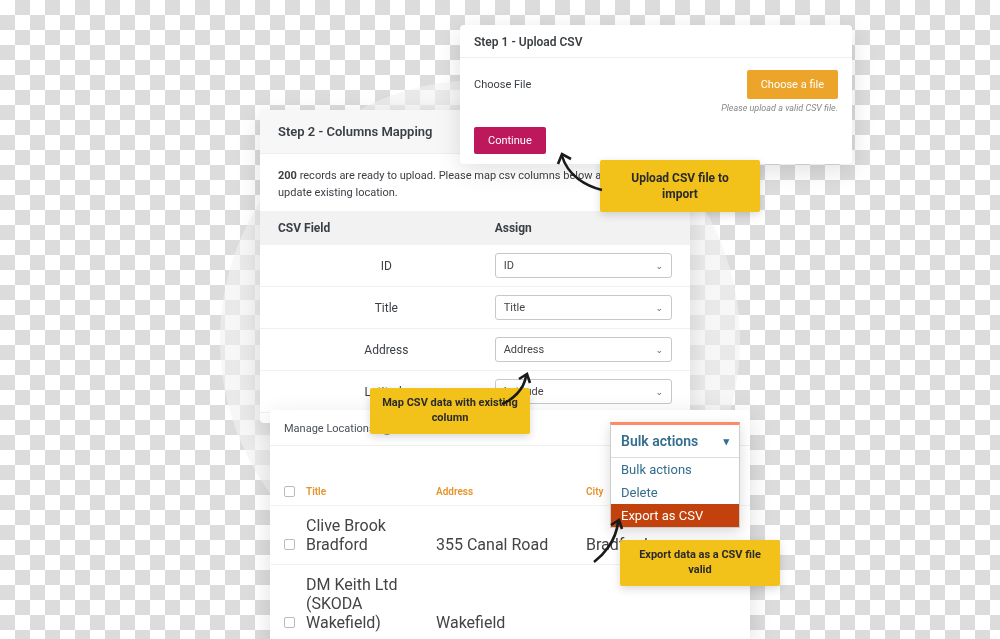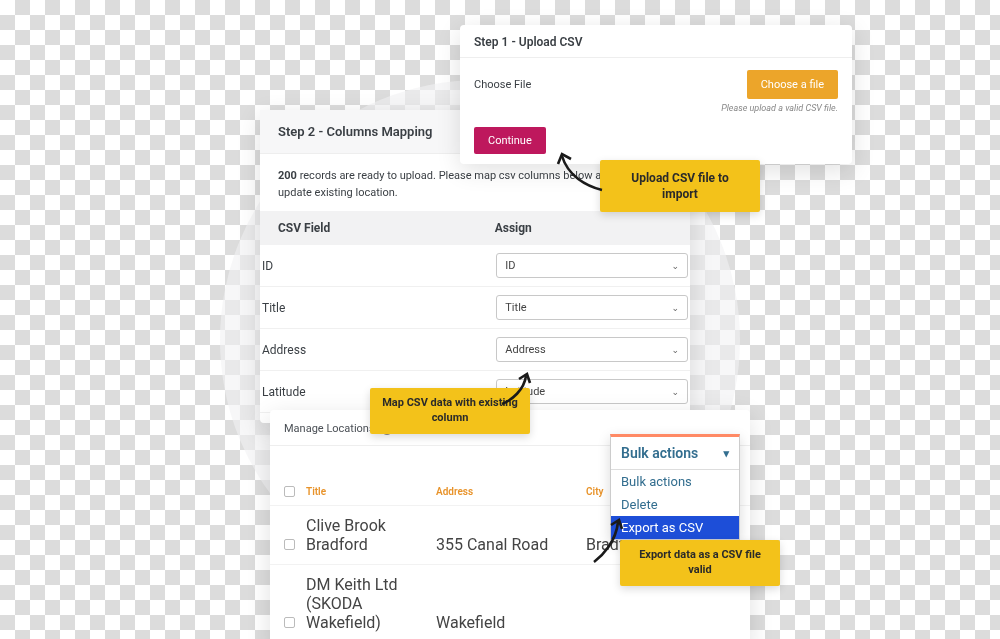--- a/index.html
+++ b/index.html
@@ -45,44 +45,44 @@
   .step1 .hint { text-align: right; font-size: 9px; font-style: italic; color: #888; padding: 4px 14px 0; }
   .btn-continue { background: #be185d; color: #fff; font-size: 11px; padding: 7px 14px; border: none; border-radius: 2px; cursor: pointer; margin: 14px 0 0 14px; }
 
   
   .step2 { left: 260px; top: 110px; width: 430px; padding-bottom: 10px; }
   .step2 .title { font-size: 13px; font-weight: 600; color: #3a3f44; padding: 14px 18px; background: #f7f7f8; border-bottom: 1px solid #eee; }
   .step2 .desc { font-size: 11px; color: #3a3f44; padding: 14px 18px 10px; line-height: 1.5; }
   .step2 .desc b { font-weight: 700; }
   .map-head { display: flex; background: #f2f2f3; font-size: 12px; font-weight: 700; padding: 10px 18px; }
   .map-head .c1 { flex: 0 0 55%; }
-  .map-row { display: flex; align-items: center; padding: 8px 2px; border-bottom: 1px solid #f0f0f0; }
+  .map-row { display: flex; align-items: center; padding: 8px 18px; border-bottom: 1px solid #f0f0f0; text-align: center; }
   .map-row .c1 { flex: 0 0 55%; font-size: 12px; color: #3a3f44; }
   .sel { flex: 1; border: 1px solid #c8c8c8; border-radius: 3px; font-size: 11px; color: #444; padding: 5px 8px; background: #fff; display: flex; justify-content: space-between; align-items: center; cursor: pointer; }
   .sel .chev { font-size: 9px; color: #666; }
 
   
   .manage { left: 270px; top: 410px; width: 480px; padding-bottom: 12px; }
   .manage .bar { font-size: 11px; color: #4a4f55; padding: 12px 14px 10px; border-bottom: 1px solid #eee; display:flex; align-items:center; gap:6px; }
   .manage .bar .add { color: #e8932a; font-size: 11px; }
   .plus-circle { display:inline-flex; width:12px; height:12px; border:1px solid #888; border-radius:50%; align-items:center; justify-content:center; font-size:9px; line-height:1; color:#888; }
   .tbl-head { display: flex; padding: 40px 14px 6px; font-size: 10px; color: #e8932a; font-weight: 600; }
   .tbl-row { display: flex; padding: 10px 14px; font-size: 16px; color: #444; border-top: 1px solid #f2f2f2; align-items: flex-end; }
   .ck { flex: 0 0 22px; }
   .ck span { display:inline-block; width:11px; height:11px; border:1px solid #bbb; border-radius:2px; }
   .col-title { flex: 0 0 130px; }
   .col-addr  { flex: 0 0 150px; }
   .col-city  { flex: 1; }
 
   
-  .bulk { position: absolute; left: 610px; top: 434px; width: 130px; background: #fff; border: 1px solid #ccc; border-top: 3px solid #ff8a65; font-size: 14px; box-shadow: 0 4px 12px rgba(0,0,0,.15); }
+  .bulk { position: absolute; left: 610px; top: 422px; width: 130px; background: #fff; border: 1px solid #ccc; border-top: 3px solid #ff8a65; font-size: 14px; box-shadow: 0 4px 12px rgba(0,0,0,.15); }
   .bulk .top { padding: 8px 10px; color: #336e8f; font-weight: 600; display:flex; justify-content:space-between; align-items:center; border-bottom:1px solid #ddd; }
   .bulk .top .chev { font-size: 11px; color:#336e8f; }
   .bulk .opt { padding: 4px 10px; color: #336e8f; font-size: 13px; cursor:pointer; }
-  .bulk .opt.sel-opt { background: #1d4ed8; color: #fff; }
+  .bulk .opt.sel-opt { background: #c2410c; color: #fff; }
 
   
   .callout { position: absolute; background: #f3c21a; color: #2a2a2a; font-size: 12px; font-weight: 700; padding: 10px 14px; border-radius: 2px; line-height: 1.35; max-width: 160px; box-shadow: 0 3px 8px rgba(0,0,0,.15); text-align: center; }
   .c-upload { left: 600px; top: 160px; }
   .c-map    { left: 370px; top: 388px; font-size: 11px; padding: 8px 12px; }
   .c-export { left: 620px; top: 540px; font-size: 11px; padding: 8px 12px; }
 
   
   .arrow { position: absolute; stroke: #1a1a1a; stroke-width: 2.6; fill: none; pointer-events:none; }
 </style>

